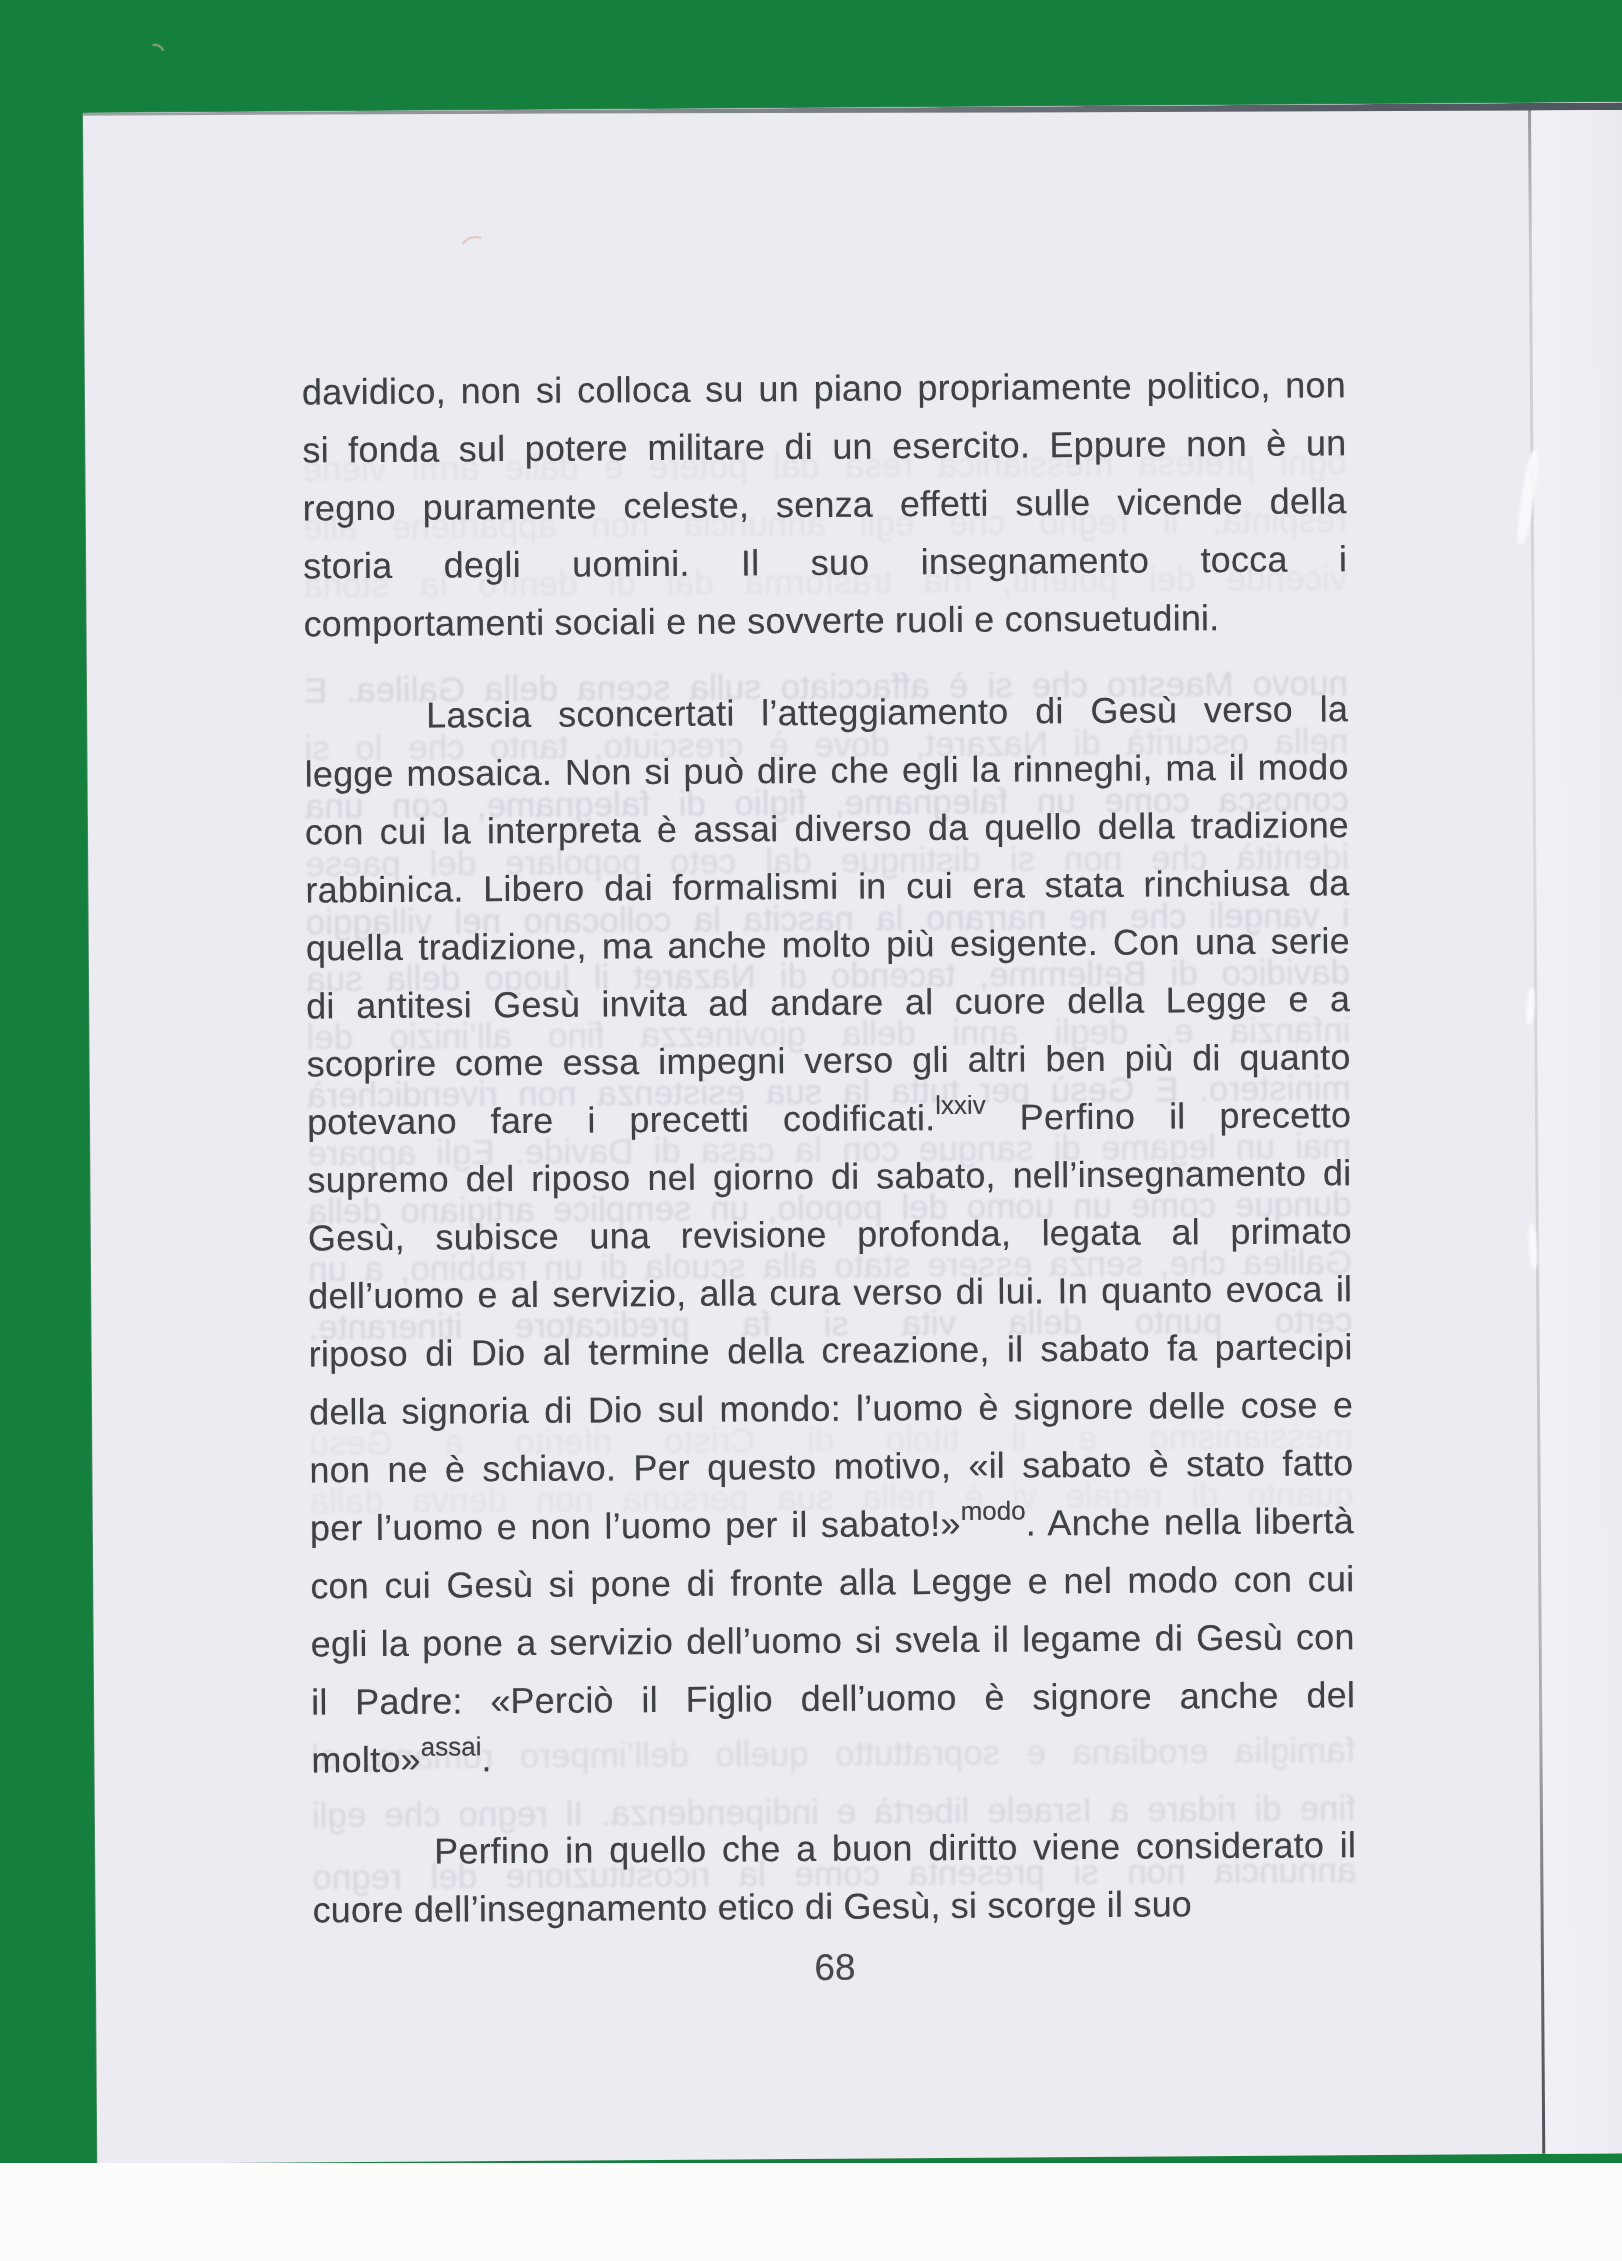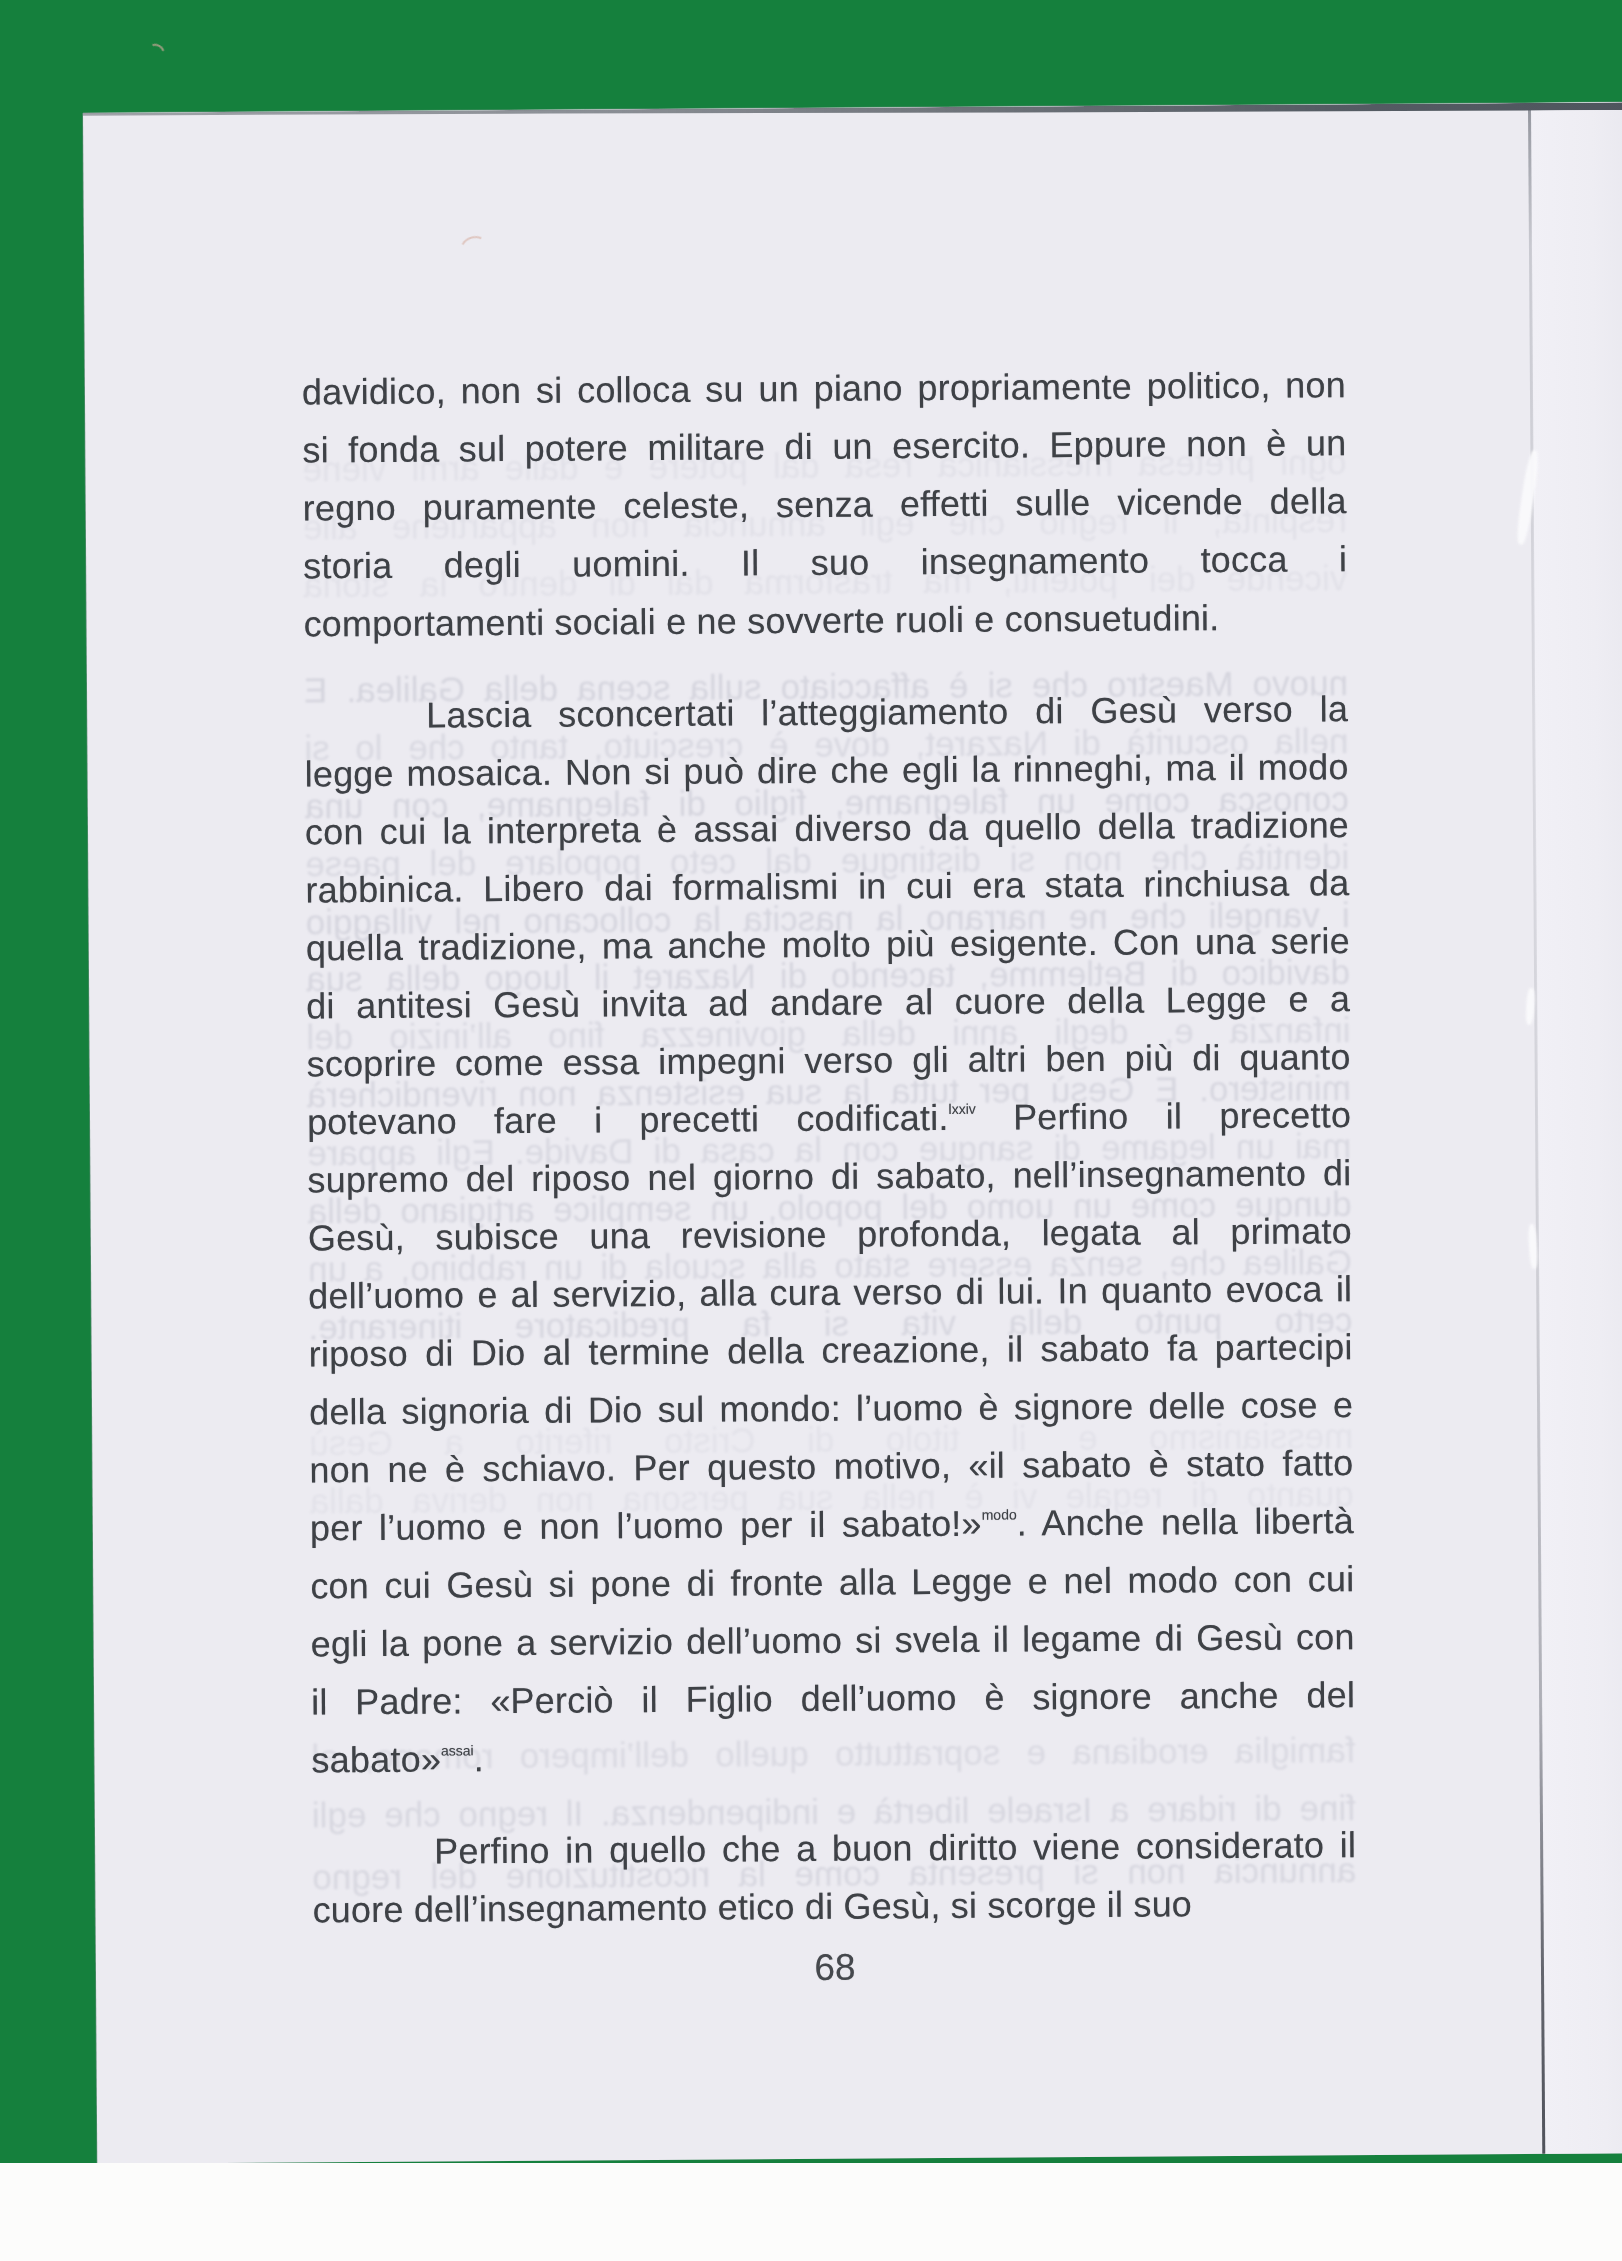--- a/index.html
+++ b/index.html
@@ -75,21 +75,21 @@
     color: #3e4146;
     letter-spacing: 0.2px;
     text-shadow: 0 0 0.8px rgba(62,65,70,0.45);
   }
   .para { margin: 0 0 34px 0; }
   .para:last-child { margin-bottom: 0; }
   .tl { text-align: justify; text-align-last: justify; height: 58px; }
   .tl.last { text-align-last: left; }
   .tl.ind { padding-left: 122px; }
   .sup {
-    font-size: 14px; position: relative; top: -16.5px;
+    font-size: 26px; position: relative; top: -16.5px;
     letter-spacing: 0;
   }
   .page-number {
     position: absolute; left: 217px; width: 1044px; top: 1839px;
     text-align: center; font-size: 37px; color: #45484d;
     text-shadow: 0 0 0.8px rgba(62,65,70,0.4);
   }
 
   
   .pink-mark {
@@ -155,21 +155,21 @@
           <div class="tl"><span>supremo del riposo nel giorno di sabato, nell’insegnamento di</span></div>
           <div class="tl"><span>Gesù, subisce una revisione profonda, legata al primato</span></div>
           <div class="tl"><span>dell’uomo e al servizio, alla cura verso di lui. In quanto evoca il</span></div>
           <div class="tl"><span>riposo di Dio al termine della creazione, il sabato fa partecipi</span></div>
           <div class="tl"><span>della signoria di Dio sul mondo: l’uomo è signore delle cose e</span></div>
           <div class="tl"><span>non ne è schiavo. Per questo motivo, «il sabato è stato fatto</span></div>
           <div class="tl"><span>per l’uomo e non l’uomo per il sabato!»</span><span class="sup">modo</span><span>. Anche nella libertà</span></div>
           <div class="tl"><span>con cui Gesù si pone di fronte alla Legge e nel modo con cui</span></div>
           <div class="tl"><span>egli la pone a servizio dell’uomo si svela il legame di Gesù con</span></div>
           <div class="tl"><span>il Padre: «Perciò il Figlio dell’uomo è signore anche del</span></div>
-          <div class="tl last"><span>sabato»</span><span class="sup">assai</span><span>.</span></div>
+          <div class="tl last"><span>molto»</span><span class="sup">assai</span><span>.</span></div>
         </div>
         <div class="para">
           <div class="tl ind"><span>Perfino in quello che a buon diritto viene considerato il</span></div>
           <div class="tl last"><span>cuore dell’insegnamento etico di Gesù, si scorge il suo</span></div>
         </div>
       </div>
 
     <div class="page-number">68</div>
 
     <div class="pink-mark mark-page"></div>

